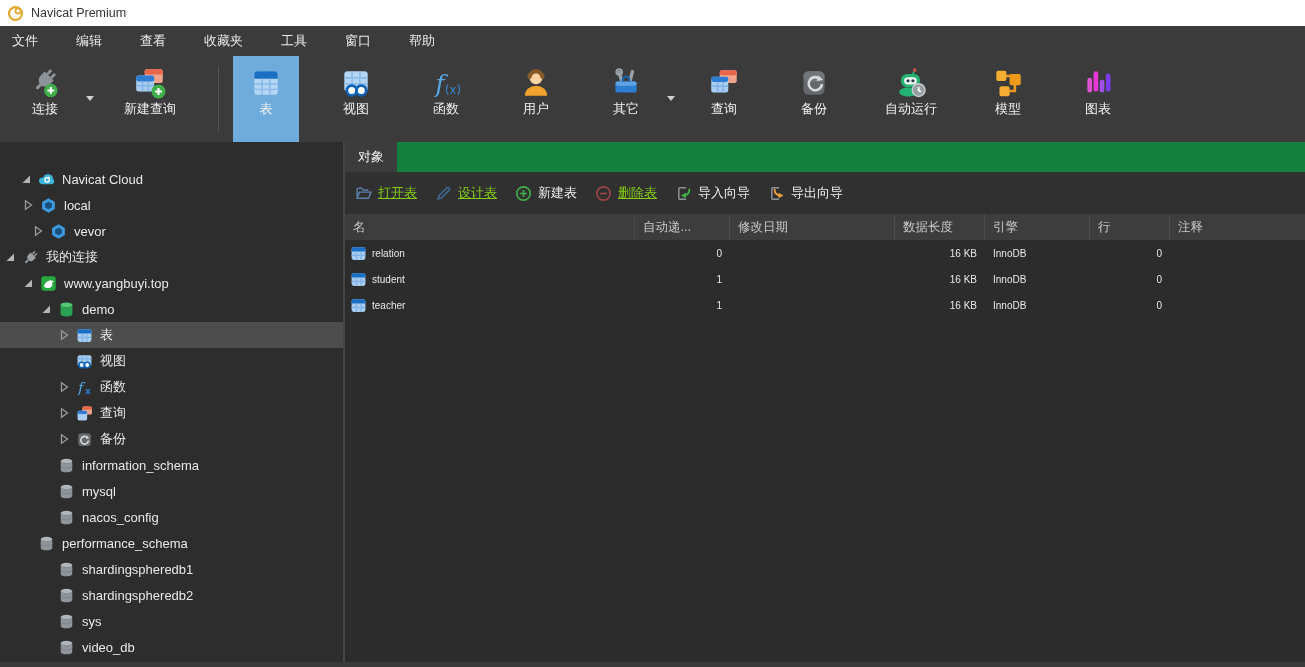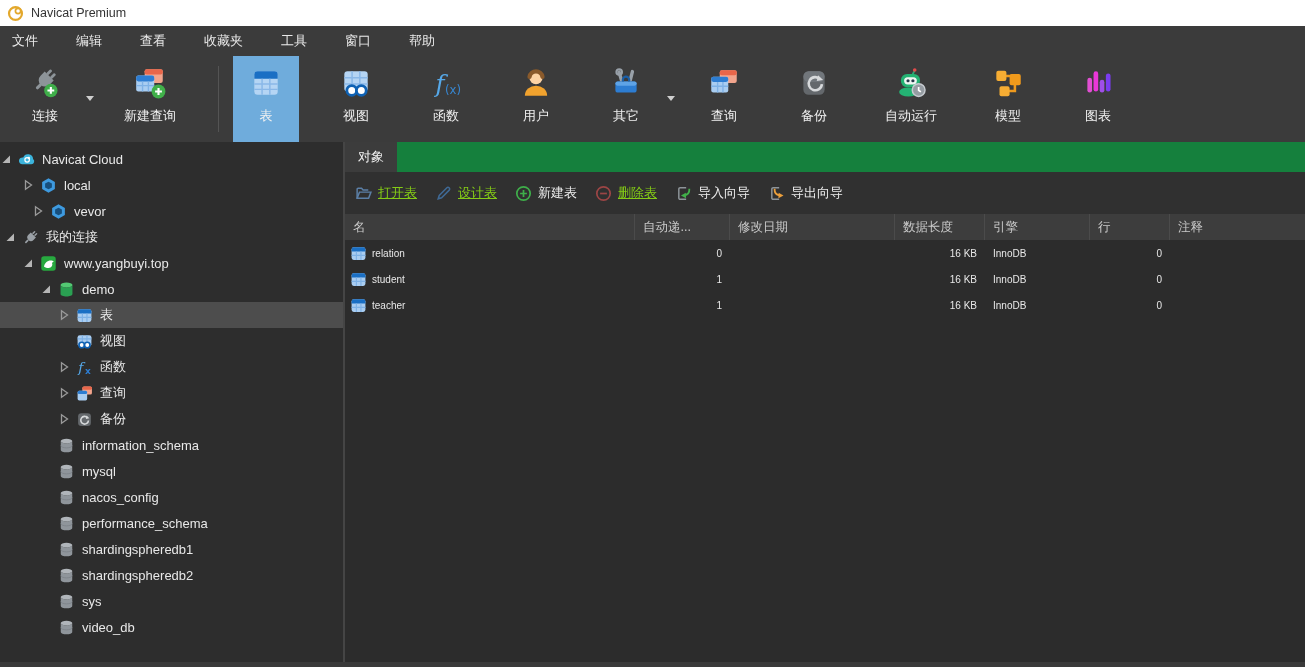--- a/index.html
+++ b/index.html
@@ -20,21 +20,21 @@
   
   .toolbar { height:86px; background:#3b3b3b; display:flex; align-items:stretch;
     padding-left:12px; }
   .tbtn { width:66px; margin-right:24px; position:relative; display:flex;
     flex-direction:column; align-items:center; padding-top:10px; height:86px; flex:0 0 auto; }
   .tbtn.wide { width:80px; }
   .tbtn.hascaret { margin-right:32px; }
   .tbtn.active { background:#6facdc; }
   .ticon { width:34px; height:34px; display:inline-flex; }
   .ticon svg { width:100%; height:100%; }
-  .tlabel { margin-top:7px; font-size:13px; color:#f0f0f0; white-space:nowrap; }
+  .tlabel { font-size:13px; color:#f0f0f0; white-space:nowrap; }
   .caret { position:absolute; right:-17px; top:32px; width:10px; height:8px; }
   .tsep { width:1px; background:#545454; margin:10px 14px 10px 4px; flex:0 0 1px; }
 
   
   .content { display:flex; height:520px; }
 
   .sidebar { width:345px; flex:0 0 345px; background:#2d2d2d;
     border-right:2px solid #454545; padding-top:4px; overflow:hidden; }
   .tree-row { height:26px; display:flex; align-items:center; font-size:13px;
     color:#e8e8e8; white-space:nowrap; }
@@ -249,21 +249,21 @@
             <rect x="17.6" y="13" width="4.4" height="12" rx="2.2" fill="#a04fe8"></rect>
             <rect x="23.4" y="7" width="4.4" height="17" rx="2.2" fill="#7b3cf0"></rect>
           </svg>
         </span>
         <span class="tlabel">图表</span>
       </div>
     </div>
 
   <div class="content">
     <div class="sidebar">
-        <div class="tree-row" style="padding-left: 0;">
+        <div class="tree-row" style="padding-left: 20px; margin-top: 20px;">
           <span class="expander">
             <svg viewBox="0 0 12 12">
               <polygon points="10,2.5 10,10 2.5,10" fill="#b5b5b5"></polygon>
             </svg>
           </span>
           <span class="tree-icon">
             <svg viewBox="0 0 16 16">
               <path d="M12.6 12.5 H4.2 a3.2 3.2 0 1 1 .7-6.3 A4.8 4.8 0 0 1 14.2 7.5 a2.8 2.8 0 0 1 -1.6 5 z" fill="#3cb4dc"></path>
               <circle cx="8.6" cy="8.3" r="2.1" fill="none" stroke="#ffffff" stroke-width="1.2"></circle>
               <circle cx="10.2" cy="6.5" r="1.1" fill="#ffffff"></circle>
@@ -443,21 +443,21 @@
           <span class="expander"></span>
           <span class="tree-icon">
             <svg viewBox="0 0 16 16">
               <path d="M2.6 3.8 c0 1.25 2.4 2.2 5.4 2.2 s5.4 -0.95 5.4 -2.2 v8.4 c0 1.25 -2.4 2.2 -5.4 2.2 s-5.4 -0.95 -5.4 -2.2 z" fill="#8f959b"></path>
               <ellipse cx="8" cy="3.8" rx="5.4" ry="2.2" fill="#b0b5ba"></ellipse>
               <path d="M2.6 8 c0 1.25 2.4 2.2 5.4 2.2 s5.4 -0.95 5.4 -2.2" fill="none" stroke="#7c8288" stroke-width="0.8"></path>
             </svg>
           </span>
           <span class="tree-item-label">nacos_config</span>
         </div>
-        <div class="tree-row" style="padding-left: 40px;">
+        <div class="tree-row" style="padding-left: 20px;">
           <span class="expander"></span>
           <span class="tree-icon">
             <svg viewBox="0 0 16 16">
               <path d="M2.6 3.8 c0 1.25 2.4 2.2 5.4 2.2 s5.4 -0.95 5.4 -2.2 v8.4 c0 1.25 -2.4 2.2 -5.4 2.2 s-5.4 -0.95 -5.4 -2.2 z" fill="#8f959b"></path>
               <ellipse cx="8" cy="3.8" rx="5.4" ry="2.2" fill="#b0b5ba"></ellipse>
               <path d="M2.6 8 c0 1.25 2.4 2.2 5.4 2.2 s5.4 -0.95 5.4 -2.2" fill="none" stroke="#7c8288" stroke-width="0.8"></path>
             </svg>
           </span>
           <span class="tree-item-label">performance_schema</span>
         </div>

